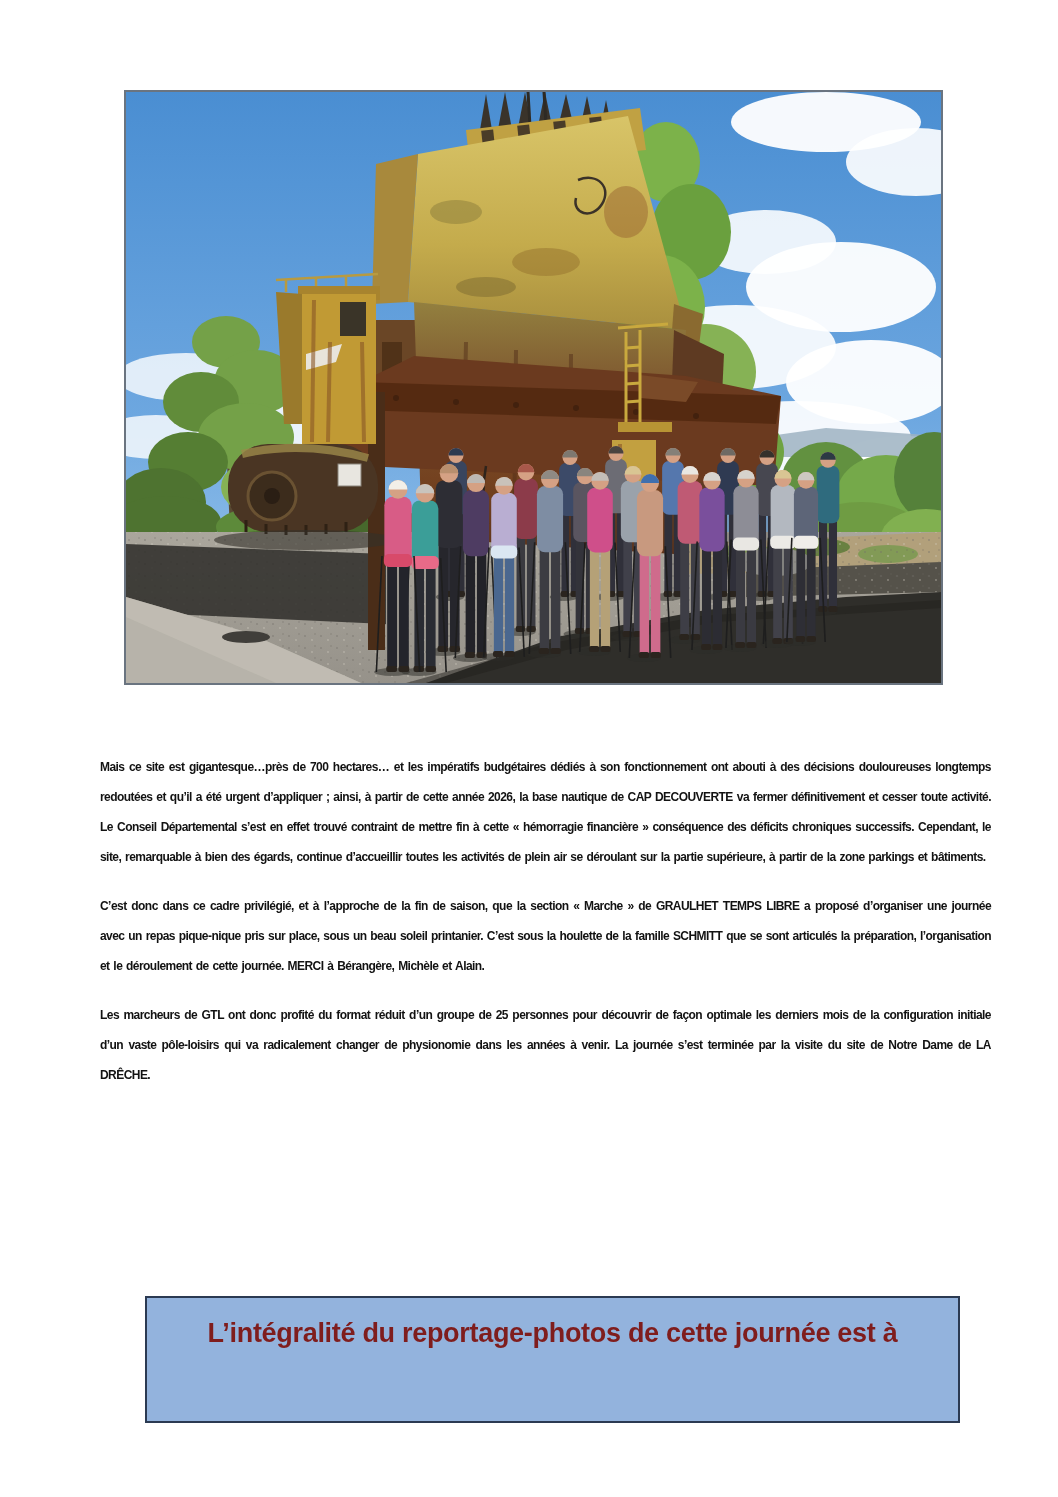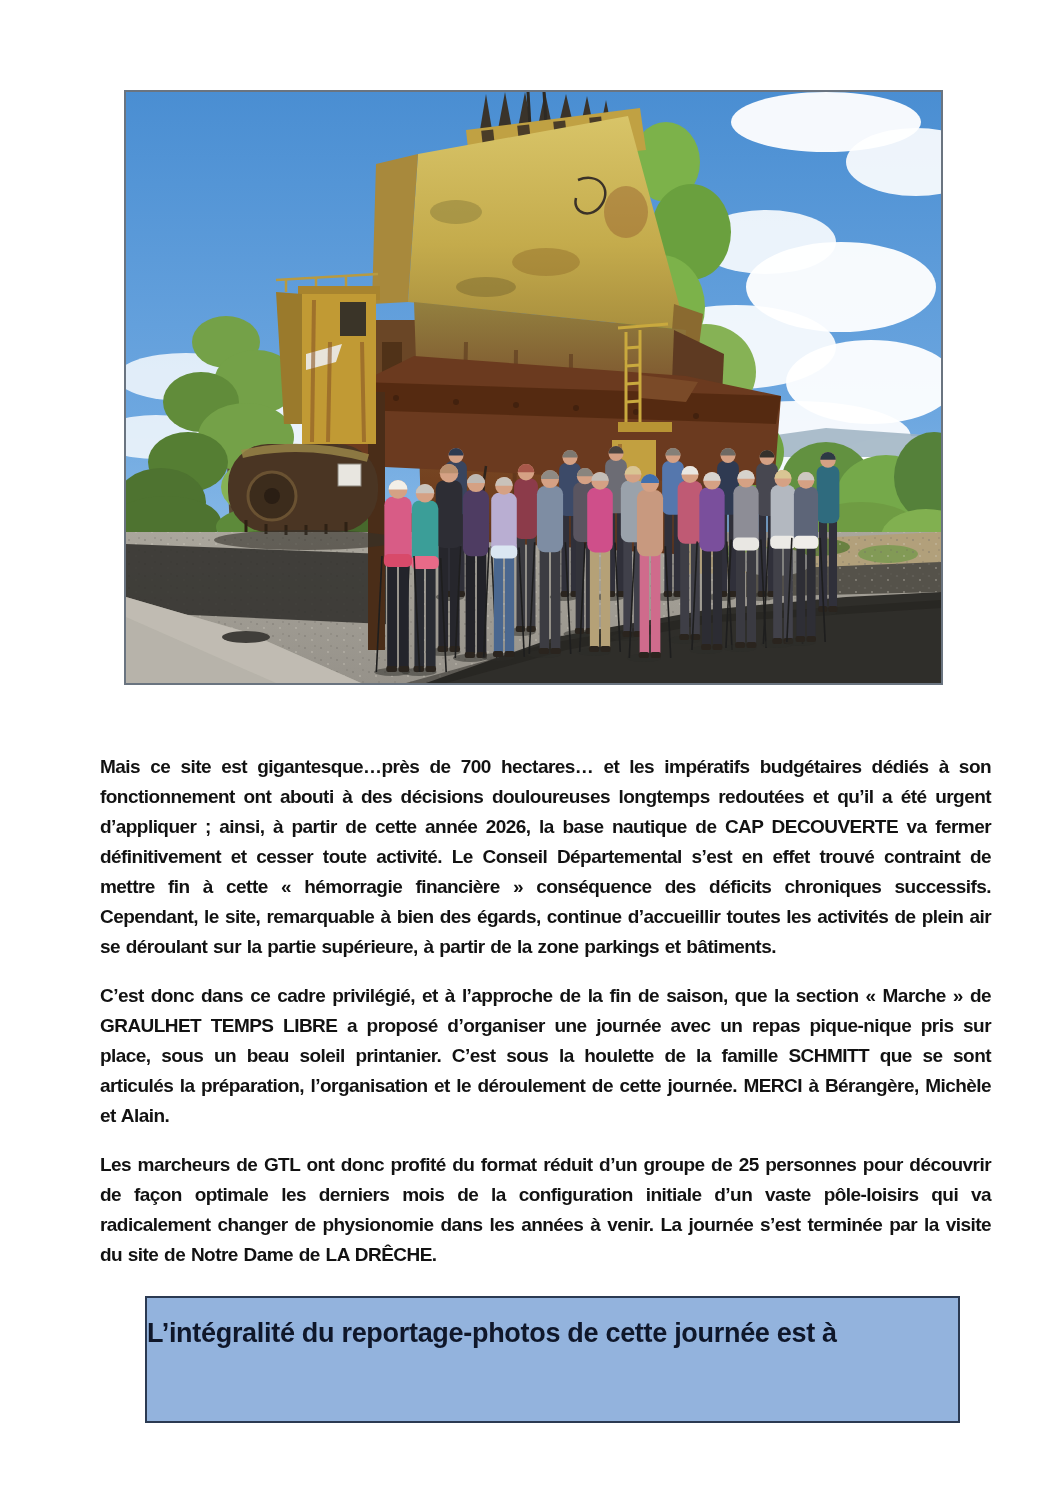--- a/index.html
+++ b/index.html
@@ -18,37 +18,37 @@
     border:2px solid #6a7480;
     background:#9ec7ec;
   }
   .photo-frame svg{display:block;width:815px;height:591px;}
   .content{
     position:absolute;left:100px;top:752px;width:891px;
     color:#121212;
   }
   .content p{
     margin:0 0 19px 0;
-    font-size:19px;line-height:30px;font-weight:700;
+    font-size:12px;line-height:30px;font-weight:700;
     letter-spacing:-0.55px;word-spacing:1px;
     text-align:justify;text-align-last:left;
   }
   .notice-box{
     position:absolute;left:145px;top:1296px;
     width:815px;height:127px;
     box-sizing:border-box;
     background:#93b3dd;
     border:2px solid #2b3a52;
   }
   .notice-text{
     margin:0;padding-top:12px;
-    text-align:left;
+    text-align:center;
     font-size:27px;line-height:47px;font-weight:700;
     letter-spacing:-0.3px;
-    color:#0f172a;
+    color:#7f1d1d;
   }
 </style>
 </head>
 <body>
 
 <div class="page">
 
   <figure class="photo-frame">
     <svg viewBox="0 0 815 591" role="img" aria-label="Groupe de randonneurs posant devant une pelle excavatrice minière géante rouillée, ciel bleu avec nuages, arbres verts et sol de graviers">
       <defs>

